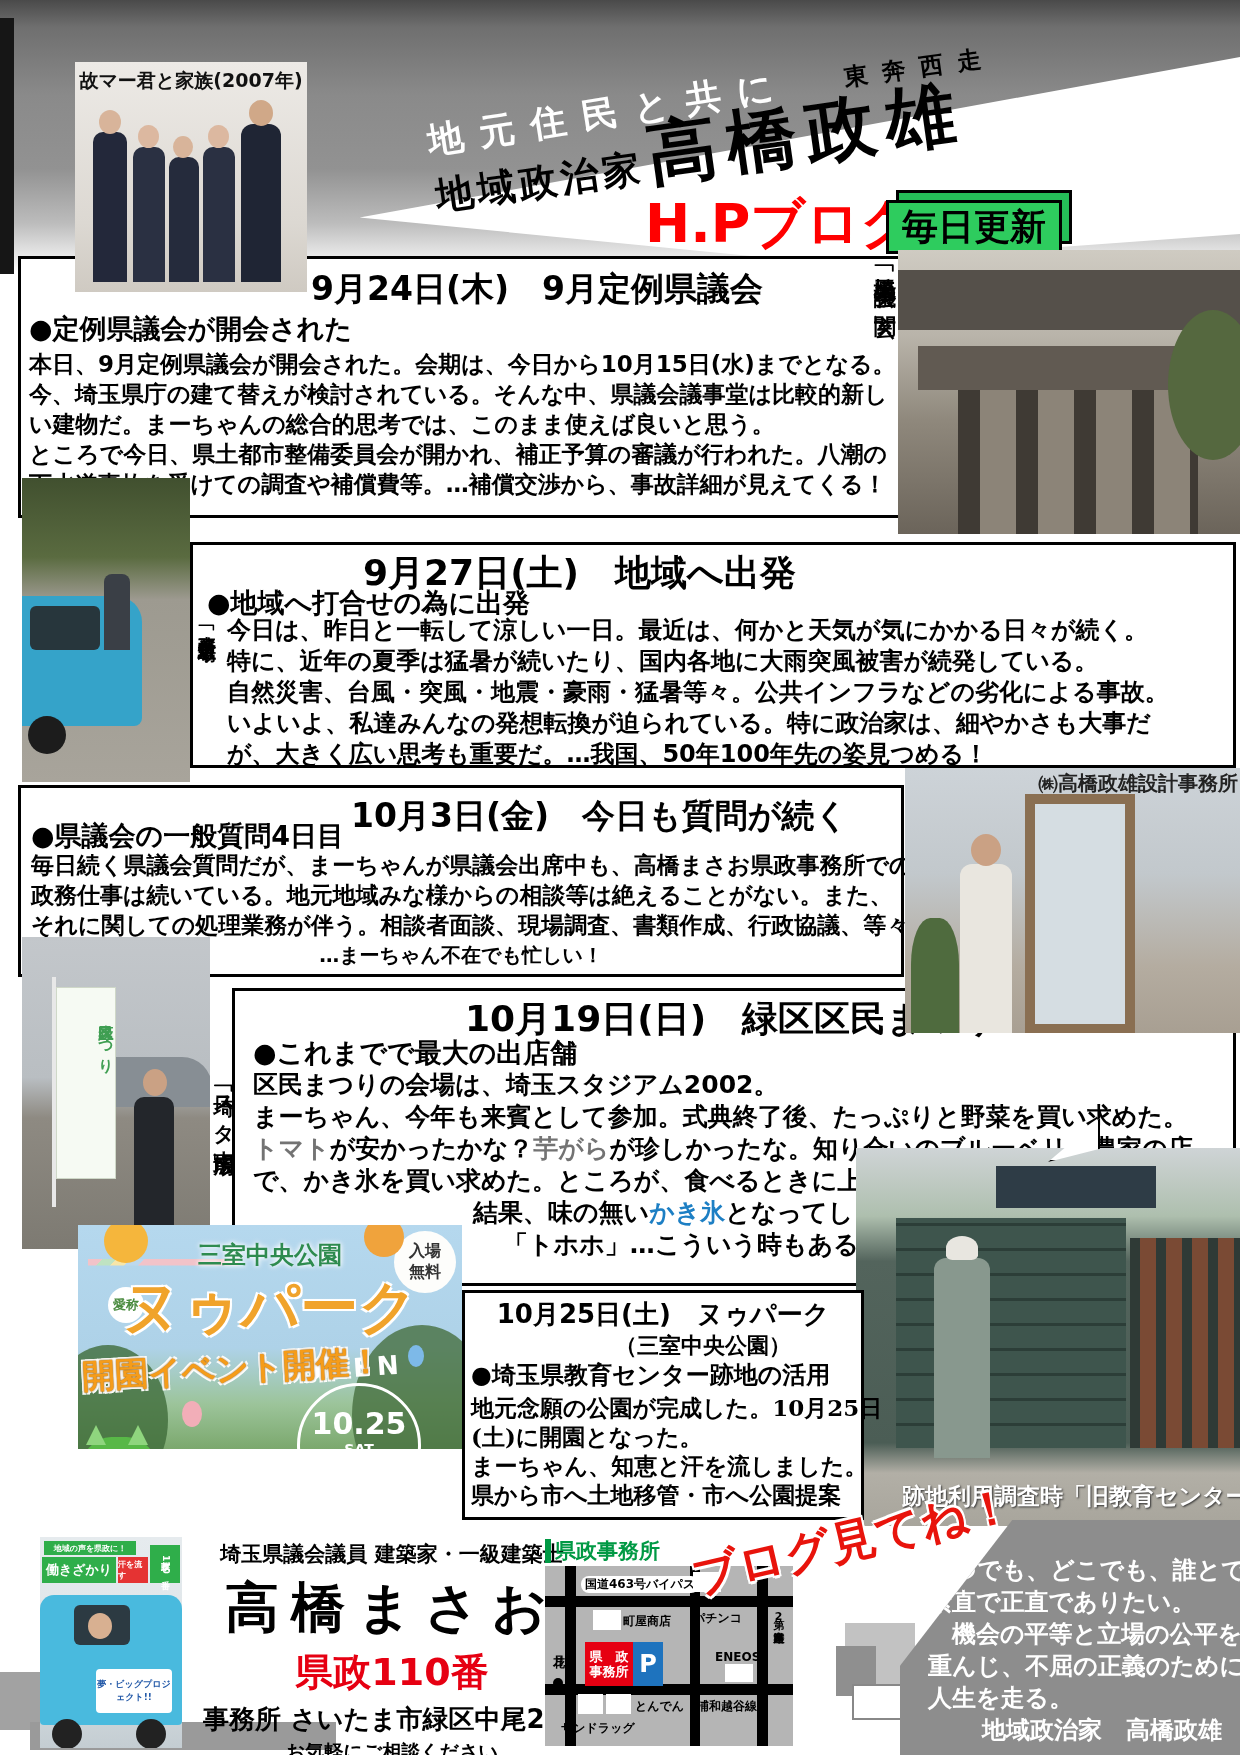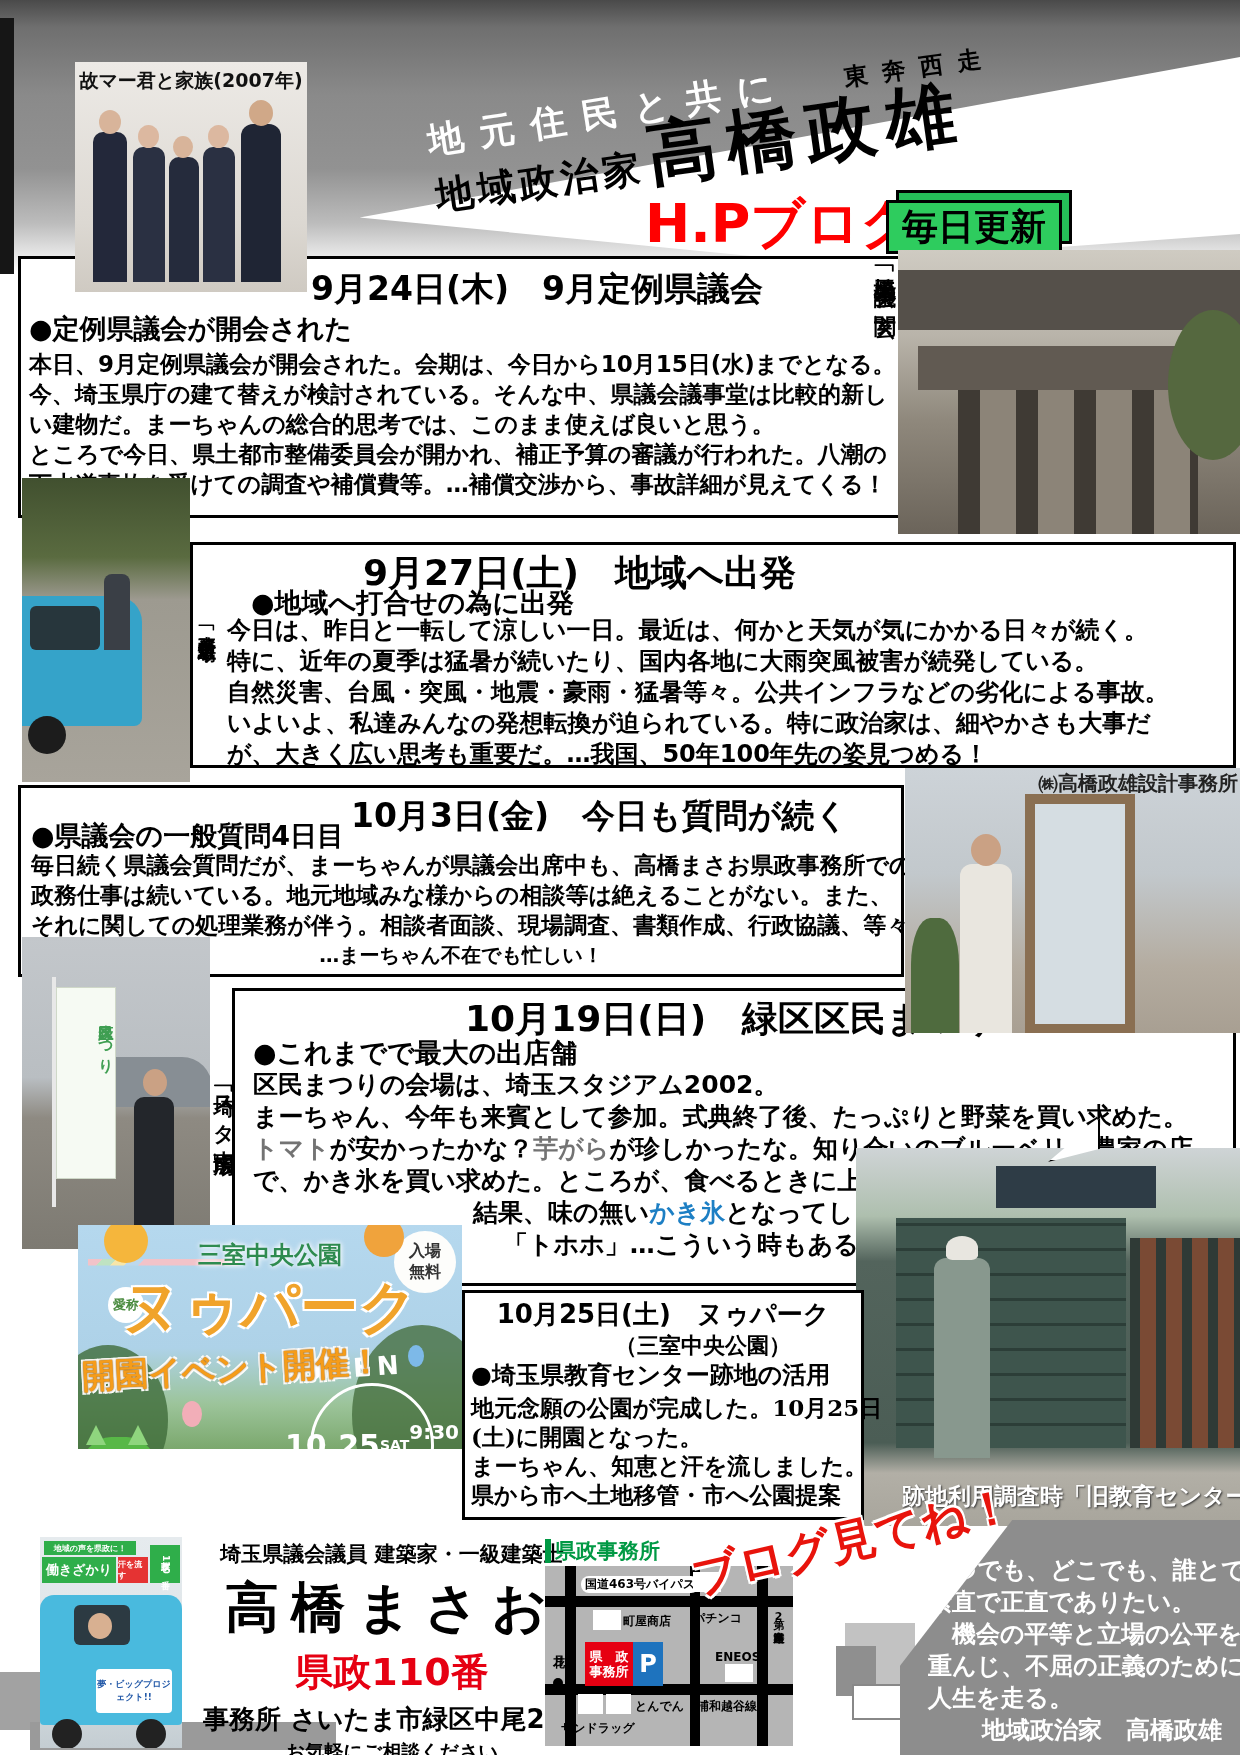--- a/index.html
+++ b/index.html
@@ -75,21 +75,21 @@
   <div class="photo" style="left:898px;top:250px;width:342px;height:284px;background:linear-gradient(180deg,#cfcbc2 0%,#b9b4aa 30%,#8f887c 60%,#6b645a 100%);">
     <div style="position:absolute;left:0;top:20px;width:100%;height:60px;background:#55504a;"></div>
     <div style="position:absolute;left:20px;top:96px;width:100%;height:44px;background:#615a52;"></div>
     <div style="position:absolute;left:60px;top:140px;width:240px;height:144px;
          background:repeating-linear-gradient(90deg,#3f3a34 0 22px,#8c8478 22px 58px);"></div>
     <div style="position:absolute;right:-18px;top:60px;width:90px;height:150px;background:#55683f;border-radius:50%;"></div>
   </div>
 
   <div class="box" style="left:190px;top:542px;width:1046px;height:226px;">
     <div class="sec-title abs" style="left:170px;top:4px;font-size:36px;">9月27日(土)　地域へ出発</div>
-    <div class="bullet abs" style="left:14px;top:40px;margin-left:44px;">●地域へ打合せの為に出発</div>
+    <div class="bullet abs" style="left:14px;top:40px;">●地域へ打合せの為に出発</div>
     <div class="vcap abs" style="left:2px;top:74px;height:148px;font-size:18px;">「事務所駐車場」</div>
     <div class="abs" style="left:34px;top:70px;">
       <div class="bodyl" style="font-size:24px;line-height:31px;">今日は、昨日と一転して涼しい一日。最近は、何かと天気が気にかかる日々が続く。</div>
       <div class="bodyl" style="font-size:24px;line-height:31px;">特に、近年の夏季は猛暑が続いたり、国内各地に大雨突風被害が続発している。</div>
       <div class="bodyl" style="font-size:24px;line-height:31px;">自然災害、台風・突風・地震・豪雨・猛暑等々。公共インフラなどの劣化による事故。</div>
       <div class="bodyl" style="font-size:24px;line-height:31px;">いよいよ、私達みんなの発想転換が迫られている。特に政治家は、細やかさも大事だ</div>
       <div class="bodyl" style="font-size:24px;line-height:31px;">が、大きく広い思考も重要だ。…我国、50年100年先の姿見つめる！</div>
     </div>
   </div>
   <div class="photo" style="left:22px;top:478px;width:168px;height:304px;background:linear-gradient(180deg,#41502f 0%,#5a6b40 26%,#9d9a90 40%,#a8a49b 100%);">
@@ -155,22 +155,22 @@
     <div style="position:absolute;right:6px;top:6px;width:62px;height:62px;background:#fdfdfb;border-radius:50%;
                 display:flex;flex-direction:column;align-items:center;justify-content:center;font-weight:700;font-size:16px;color:#333;">
       <span>入場</span>
       <span>無料</span>
     </div>
     <div style="position:absolute;left:30px;top:62px;width:36px;height:36px;background:#fff;border-radius:50%;
                 display:flex;align-items:center;justify-content:center;font-size:13px;font-weight:700;color:#4a8b3f;">愛称</div>
     <div style="position:absolute;left:0;top:44px;width:100%;text-align:center;color:#f0a32b;font-weight:800;font-size:58px;
                 text-shadow:0 0 3px #fff,2px 2px 0 #fff,-2px 2px 0 #fff,2px -2px 0 #fff,-2px -2px 0 #fff;">ヌゥパーク</div>
     <div style="position:absolute;left:222px;top:128px;color:#fff;font-weight:800;font-size:26px;letter-spacing:6px;transform:rotate(-4deg);">OPEN</div>
-    <div style="position:absolute;left:232px;top:158px;width:118px;height:118px;border:3px solid #fff;border-radius:50%;
-                display:flex;flex-direction:row;align-items:center;justify-content:center;color:#fff;">
+    <div style="position:absolute;left:219px;top:158px;width:118px;height:118px;border:3px solid #fff;border-radius:50%;
+                display:flex;flex-direction:column;align-items:center;justify-content:center;color:#fff;">
       <span style="font-size:30px;font-weight:800;">10.25</span>
       <span style="font-size:14px;font-weight:700;">SAT</span>
       <span style="font-size:20px;font-weight:700;">9:30～</span>
     </div>
     <div style="position:absolute;left:4px;top:122px;font-size:33px;font-weight:800;color:#f59c1a;transform:rotate(-3deg);white-space:nowrap;
                 text-shadow:0 0 2px #7a4a00,2px 2px 0 #fff,-2px 2px 0 #fff,2px -2px 0 #fff,-2px -2px 0 #fff;">開園イベント開催！</div>
     <div style="position:absolute;left:2px;top:212px;width:78px;height:90px;background:#58b847;border-radius:40% 40% 30% 30%;">
       <div style="position:absolute;left:16px;top:30px;width:12px;height:12px;background:#143318;border-radius:50%;"></div>
       <div style="position:absolute;left:44px;top:30px;width:12px;height:12px;background:#143318;border-radius:50%;"></div>
       <div style="position:absolute;left:6px;top:-12px;width:20px;height:20px;background:#8fd57e;clip-path:polygon(50% 0,0 100%,100% 100%);"></div>

